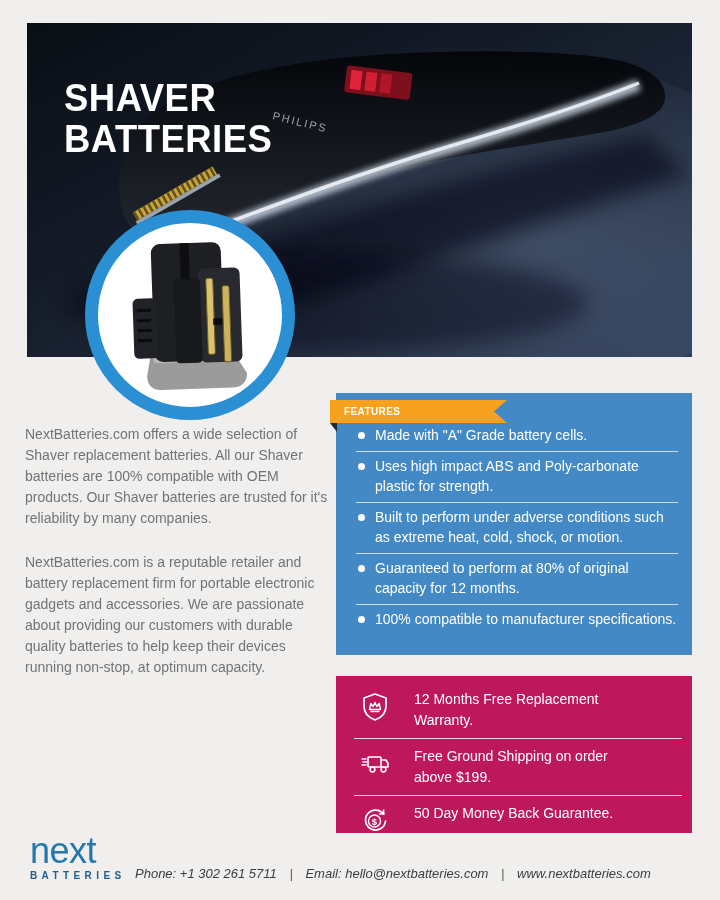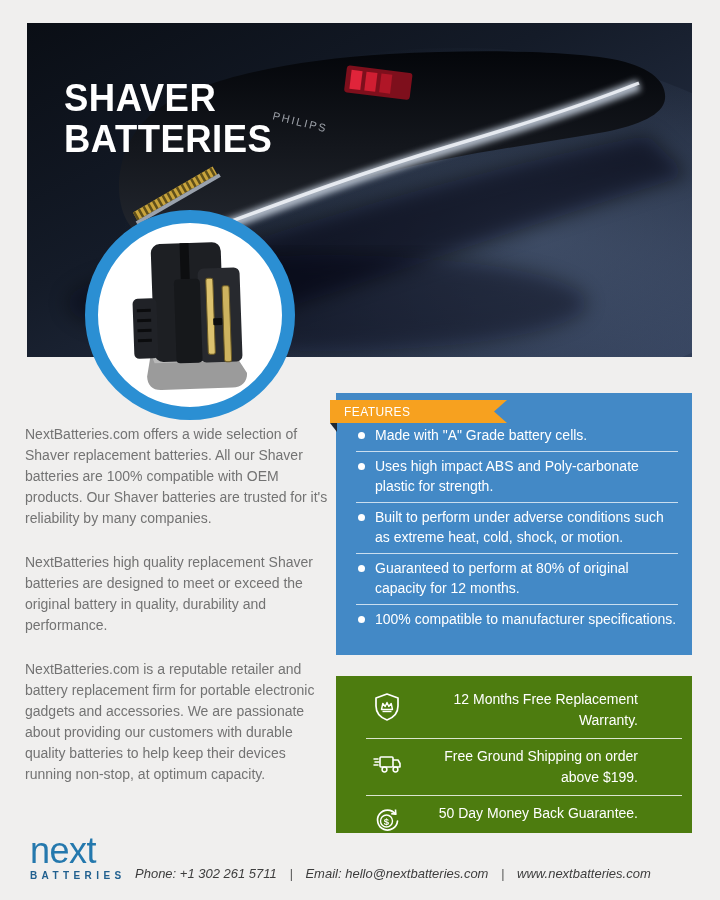--- a/index.html
+++ b/index.html
@@ -25,27 +25,27 @@
     box-sizing:border-box;padding:28px 14px 0 20px;overflow:hidden;z-index:2;}
   .feature-item{display:flex;align-items:flex-start;padding:4px 0 6px 0;border-bottom:1px solid rgba(255,255,255,.72);}
   .feature-item:last-child{border-bottom:none;}
   .bullet{flex:none;width:7px;height:7px;border-radius:50%;background:#ffffff;margin:7px 10px 0 2px;}
   .feature-text{color:#ffffff;font-size:14px;line-height:20px;width:304px;}
 
   
   .ribbon{position:absolute;left:330px;top:400px;width:177px;height:23px;background:#f7a11f;z-index:4;
     display:flex;align-items:center;box-sizing:border-box;padding-left:14px;
     clip-path:polygon(0 0,100% 0,calc(100% - 13px) 50%,100% 100%,0 100%);}
-  .ribbon span{color:#ffffff;font-weight:normal;font-size:12px;letter-spacing:.4px;}
+  .ribbon span{color:#ffffff;font-weight:bold;font-size:10px;letter-spacing:.4px;}
   .ribbon-fold{position:absolute;left:330px;top:423px;width:7px;height:9px;background:#1e2936;
     clip-path:polygon(0 0,100% 0,100% 100%);z-index:3;}
 
   
-  .benefits-panel{position:absolute;left:336px;top:676px;width:356px;height:157px;background:#4d7c0f;
-    box-sizing:border-box;padding:6px 10px 0 30px;overflow:hidden;text-align:right;}
+  .benefits-panel{position:absolute;left:336px;top:676px;width:356px;height:157px;background:#be185d;
+    box-sizing:border-box;padding:6px 10px 0 18px;overflow:hidden;}
   .benefit-row{display:flex;align-items:flex-start;padding:7px 0;border-bottom:1px solid rgba(255,255,255,.8);}
   .benefit-row:last-child{border-bottom:none;}
   .benefit-icon{flex:none;width:30px;height:30px;margin:3px 24px 0 6px;}
   .benefit-text{color:#ffffff;font-size:14px;line-height:21px;width:212px;}
 
   
   .logo{position:absolute;left:30px;top:836px;}
   .logo-primary{color:#2478ad;font-size:36px;font-weight:normal;line-height:30px;letter-spacing:-.5px;}
   .logo-secondary{color:#21608f;font-size:10px;font-weight:bold;letter-spacing:4.4px;margin-top:4px;}
   .contact{position:absolute;left:135px;top:866px;font-size:13px;color:#3d3d3d;white-space:nowrap;font-style:italic;}
@@ -127,21 +127,20 @@
         <rect x="108" y="52" width="7" height="76" rx="2" fill="#cdb35f" stroke="#6e5c25" stroke-width="1"></rect>
         <rect x="98" y="84" width="9" height="7" rx="1" fill="#0c0d0e"></rect>
         <rect x="18" y="62" width="24" height="60" rx="5" fill="#202227"></rect>
         <path d="M22,74 h14 M22,84 h14 M22,94 h14 M22,104 h14" stroke="#0b0c0e" stroke-width="3"></path>
       </g>
     </svg>
   </div>
 
   <div class="intro">
     <p>NextBatteries.com offers a wide selection of Shaver replacement batteries. All our Shaver batteries are 100% compatible with OEM products. Our Shaver batteries are trusted for it's reliability by many companies.</p>
-    <p>NextBatteries high quality replacement Shaver batteries are designed to meet or exceed the original battery in quality, durability and performance.</p>
     <p>NextBatteries.com is a reputable retailer and battery replacement firm for portable electronic gadgets and accessories. We are passionate about providing our customers with durable quality batteries to help keep their devices running non-stop, at optimum capacity.</p>
   </div>
 
   <div class="features-panel">
     <div class="feature-item">
       <span class="bullet"></span>
       <span class="feature-text">Made with "A" Grade battery cells.</span>
     </div>
     <div class="feature-item">
       <span class="bullet"></span>

